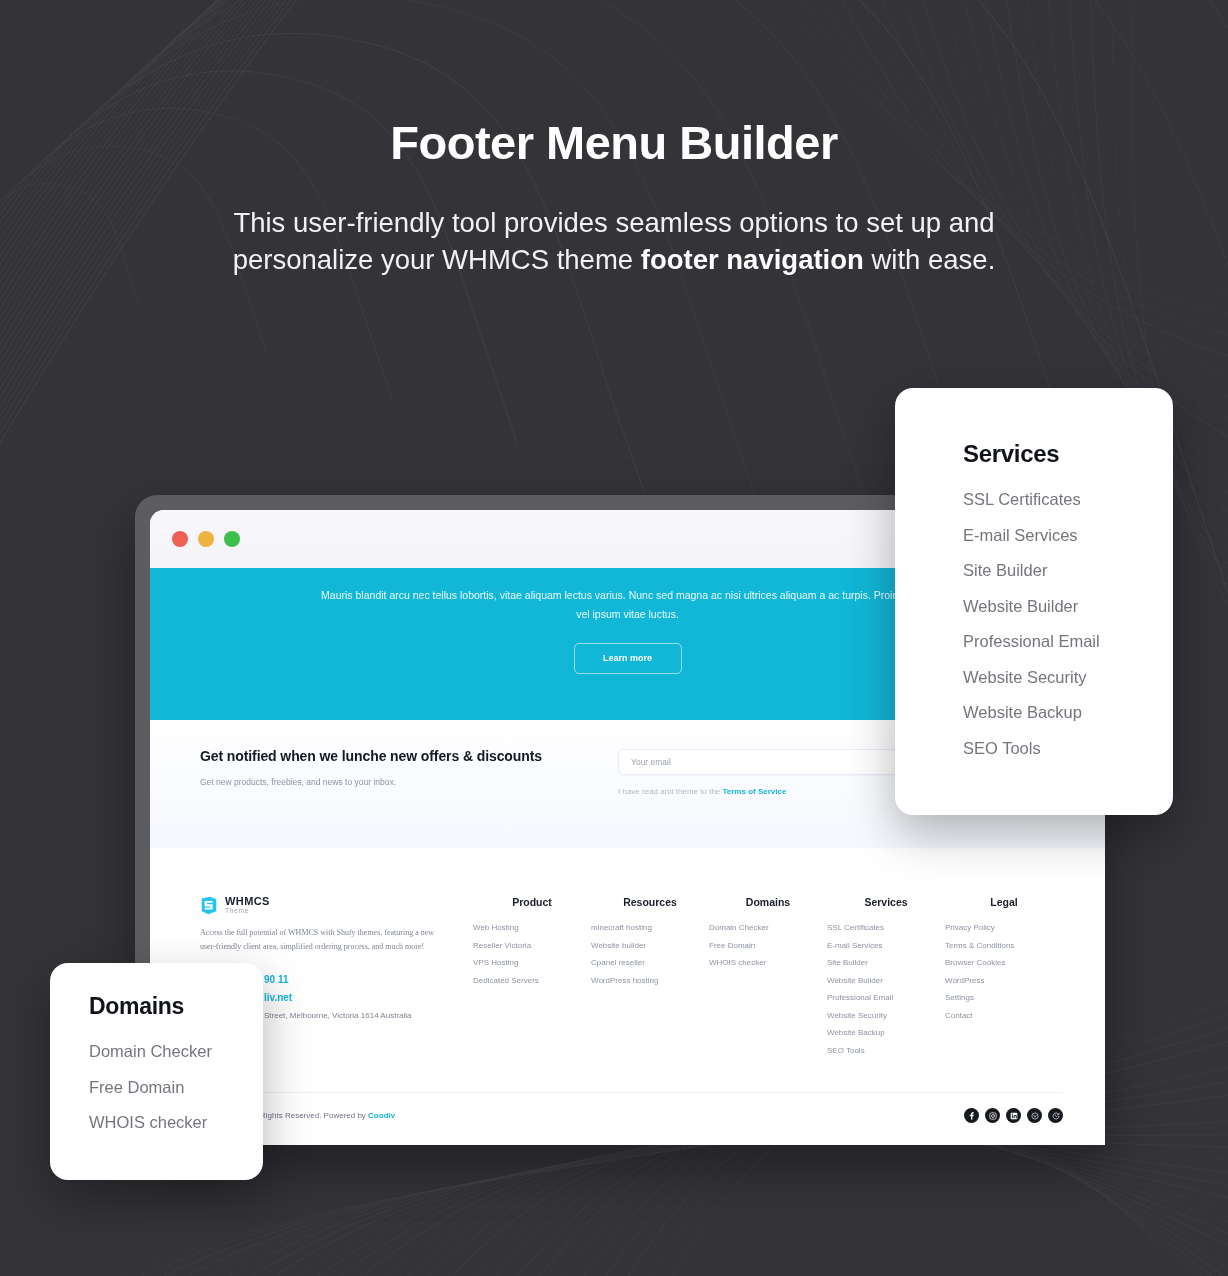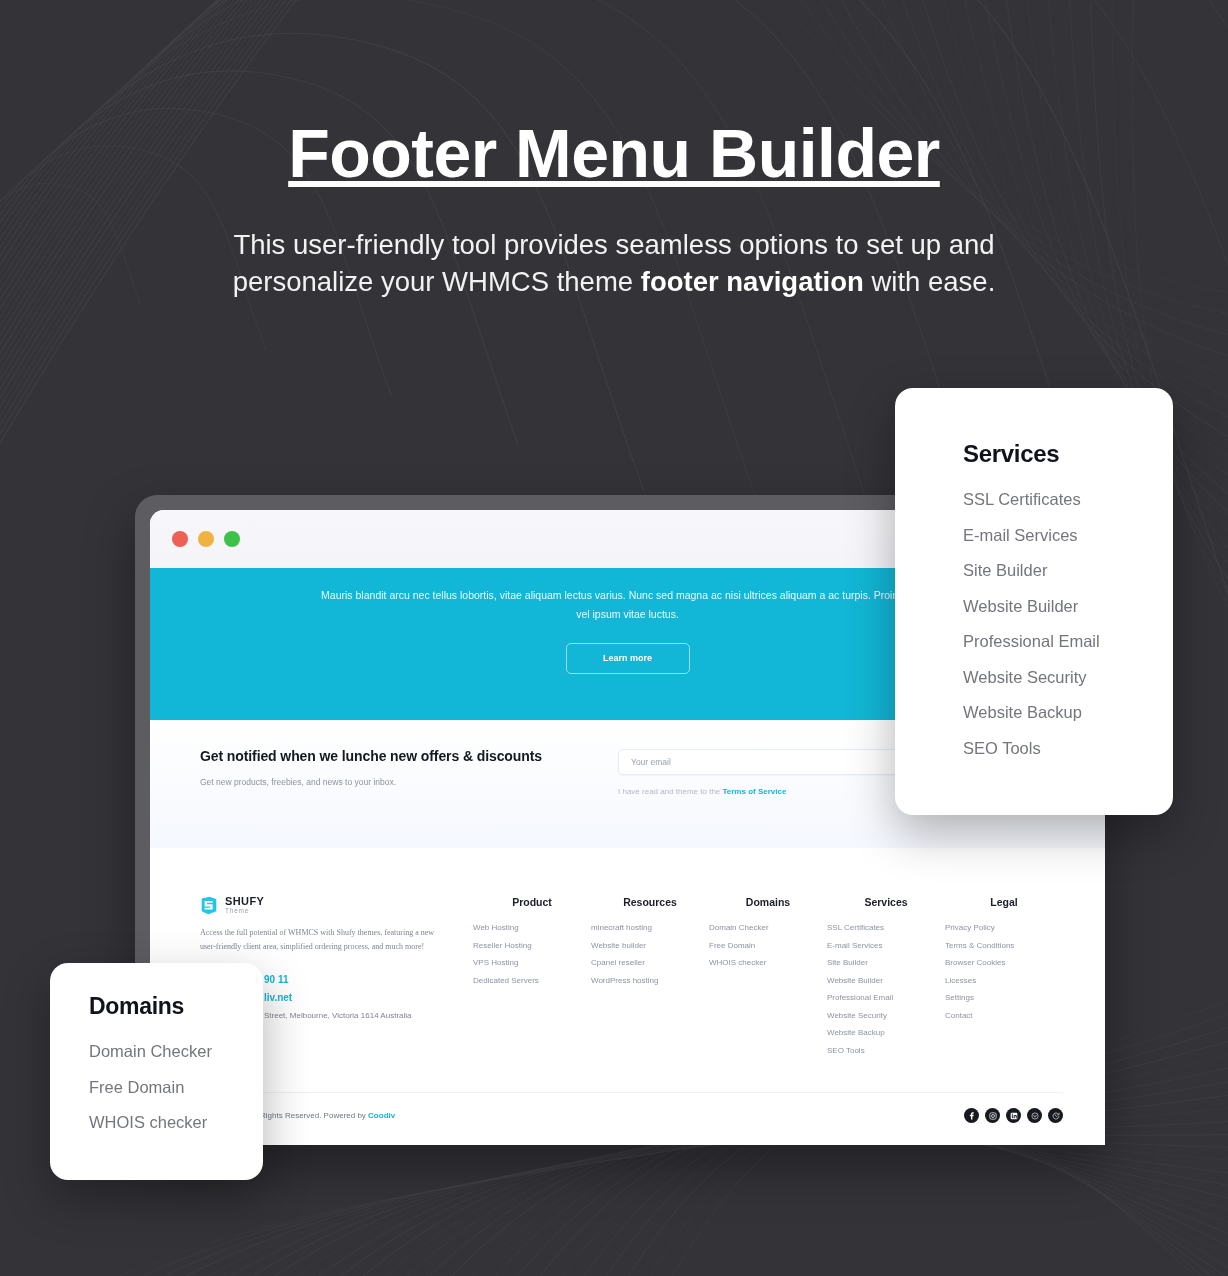--- a/index.html
+++ b/index.html
@@ -28,26 +28,25 @@
   }
 
   
   .hero {
     position: relative;
     z-index: 2;
     padding-top: 118px;
     text-align: center;
   }
   .hero-title {
-    font-size: 68px;
+    font-size: 47px;
     font-weight: 700;
     color: #ffffff;
     letter-spacing: -0.5px;
     line-height: 1.05;
-    text-decoration: underline;
   }
   .hero-sub {
     margin: 38px auto 0;
     width: 900px;
     font-size: 27.5px;
     font-weight: 400;
     line-height: 1.33;
     color: #f2f2f3;
   }
   .hero-sub b { font-weight: 700; color: #ffffff; }
@@ -97,21 +96,21 @@
   }
   .mock-hero-text {
     width: 620px;
     margin: 0 auto;
     color: #e9fbff;
     font-size: 10.5px;
     line-height: 1.85;
   }
   .mock-learn-btn {
     margin: 18px auto 0;
-    width: 124px;
+    width: 108px;
     height: 31px;
     border: 1px solid rgba(255,255,255,0.55);
     border-radius: 5px;
     color: #ffffff;
     font-size: 9px;
     font-weight: 700;
     display: flex;
     align-items: center;
     justify-content: center;
   }
@@ -345,37 +344,37 @@
 
     <div class="mock-footer">
 
       <div class="ft-brand">
         <div class="ft-logo-row">
           <svg class="ft-logo-mark" viewBox="0 0 24 26">
             <path d="M2 3.5 L13 1 L22 4.5 L22 21 L11 25 L2 21 Z" fill="#24c6e8"></path>
             <path d="M6 7 L17 7 L17 9.3 L9.2 9.3 L9.2 11.2 L17 11.2 L17 18.5 L6 18.5 L6 16.2 L13.8 16.2 L13.8 14.3 L6 14.3 Z" fill="#ffffff"></path>
           </svg>
           <div>
-            <div class="ft-logo-name">SHUFY</div>
+            <div class="ft-logo-name">WHMCS</div>
             <div class="ft-logo-tag">Theme</div>
           </div>
         </div>
         <div class="ft-desc">Access the full potential of WHMCS with Shufy themes, featuring a new user-friendly client area, simplified ordering process, and much more!</div>
         <div class="ft-contact">
           <div class="phone">90 11</div>
           <div class="site">liv.net</div>
           <div class="addr">Street, Melbourne, Victoria 1614 Australia</div>
         </div>
       </div>
 
       <div id="footer-columns" style="display:flex;">
           <div class="ft-col">
             <div class="ft-col-title">Product</div>
             <div class="ft-link">Web Hosting</div>
-            <div class="ft-link">Reseller Hosting</div>
+            <div class="ft-link">Reseller Victoria</div>
             <div class="ft-link">VPS Hosting</div>
             <div class="ft-link">Dedicated Servers</div>
           </div>
           <div class="ft-col">
             <div class="ft-col-title">Resources</div>
             <div class="ft-link">minecraft hosting</div>
             <div class="ft-link">Website builder</div>
             <div class="ft-link">Cpanel reseller</div>
             <div class="ft-link">WordPress hosting</div>
           </div>
@@ -394,21 +393,21 @@
             <div class="ft-link">Professional Email</div>
             <div class="ft-link">Website Security</div>
             <div class="ft-link">Website Backup</div>
             <div class="ft-link">SEO Tools</div>
           </div>
           <div class="ft-col">
             <div class="ft-col-title">Legal</div>
             <div class="ft-link">Privacy Policy</div>
             <div class="ft-link">Terms &amp; Conditions</div>
             <div class="ft-link">Browser Cookies</div>
-            <div class="ft-link">Licesses</div>
+            <div class="ft-link">WordPress</div>
             <div class="ft-link">Settings</div>
             <div class="ft-link">Contact</div>
           </div>
         </div>
     </div>
 
     <div class="mock-bottom">
       <div class="copy-text">
         <span>Shufy theme. All Rights Reserved. Powered by </span><b>Coodiv</b>
       </div>

